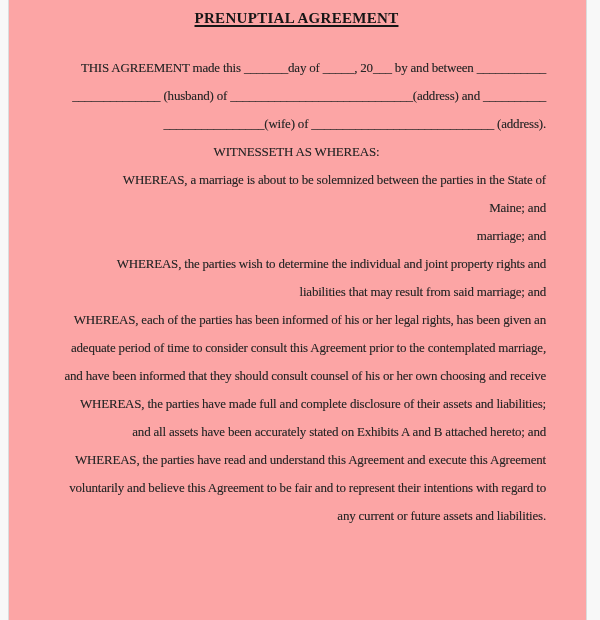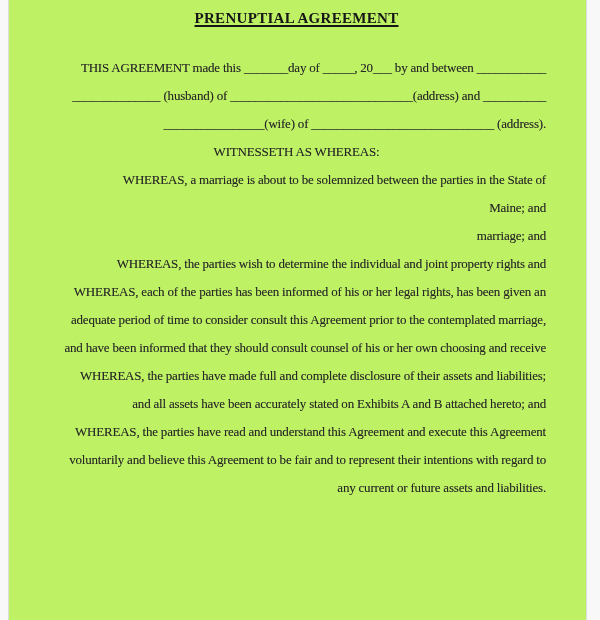--- a/index.html
+++ b/index.html
@@ -9,21 +9,21 @@
     background: #f8f8f8;
     font-family: "Liberation Serif", "DejaVu Serif", serif;
     overflow: hidden;
   }
   .page {
     position: absolute;
     left: 8px;
     top: 0;
     width: 579px;
     height: 620px;
-    background: #bef264;
+    background: #fca5a5;
     border-left: 1px solid #dcdcdc;
     border-right: 1px solid #dcdcdc;
   }
   .content {
     padding: 0 40px 0 38px;
   }
   .doc-title {
     text-align: center;
     font-size: 15px;
     font-weight: bold;
@@ -69,20 +69,21 @@
       <div class="line indent">WHEREAS, a marriage is about to be solemnized between the parties in the State of</div>
       <div class="line">Maine; and</div>
     </div>
 
     <div>
       <div class="line">marriage; and</div>
     </div>
 
     <div>
       <div class="line indent">WHEREAS, the parties wish to determine the individual and joint property rights and</div>
+      <div class="line">liabilities that may result from said marriage; and</div>
     </div>
 
     <div>
       <div class="line indent">WHEREAS, each of the parties has been informed of his or her legal rights, has been given an</div>
       <div class="line">adequate period of time to consider consult this Agreement prior to the contemplated marriage,</div>
       <div class="line">and have been informed that they should consult counsel of his or her own choosing and receive</div>
     </div>
 
     <div>
       <div class="line indent">WHEREAS, the parties have made full and complete disclosure of their assets and liabilities;</div>

